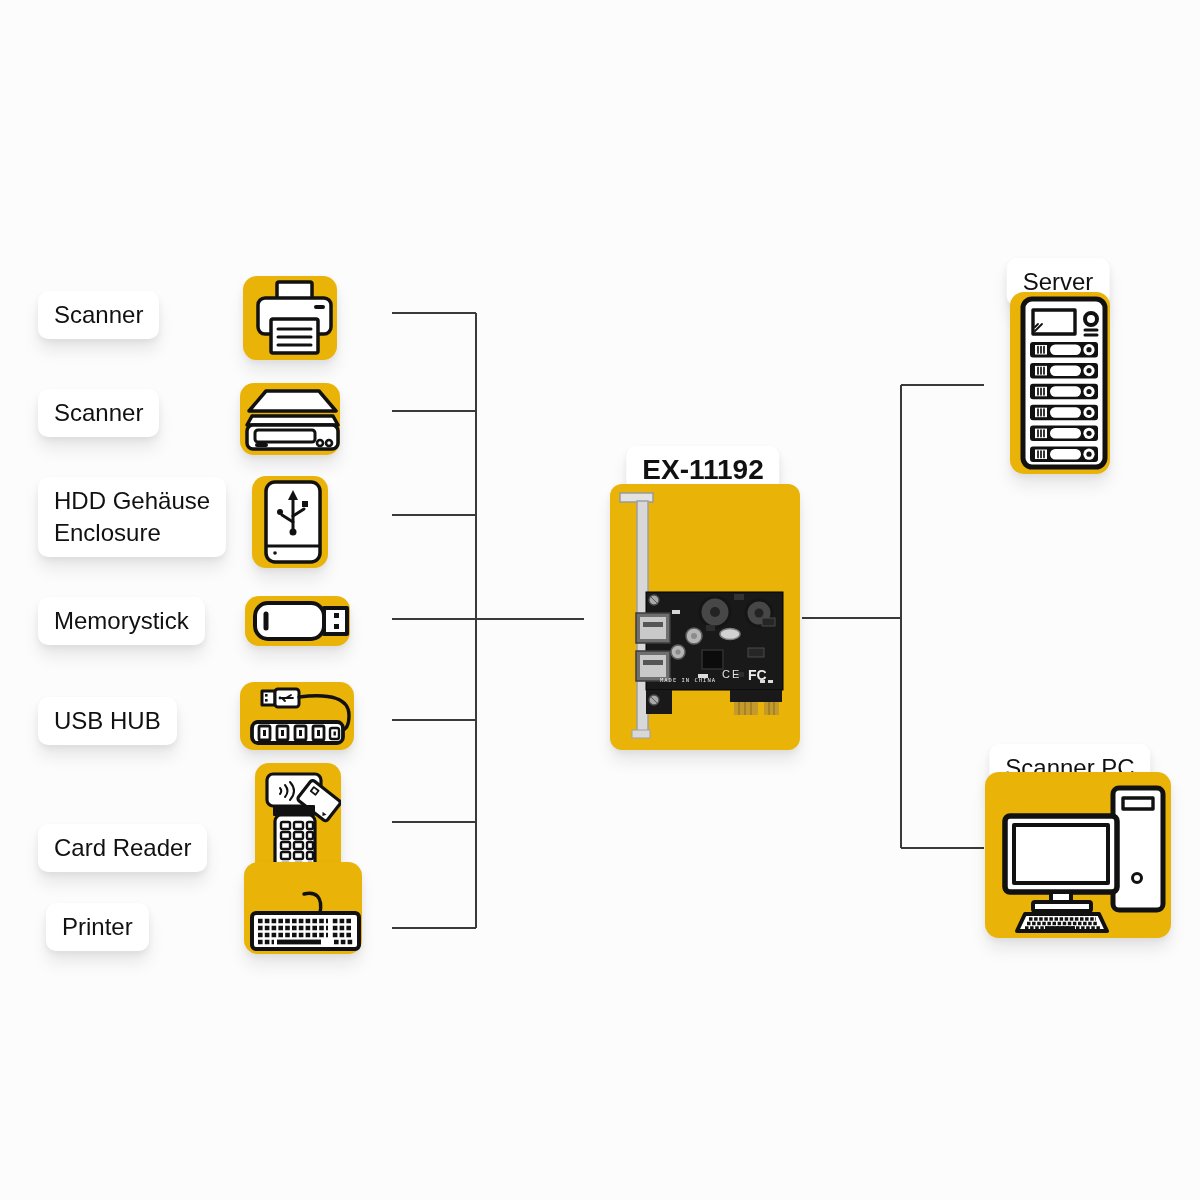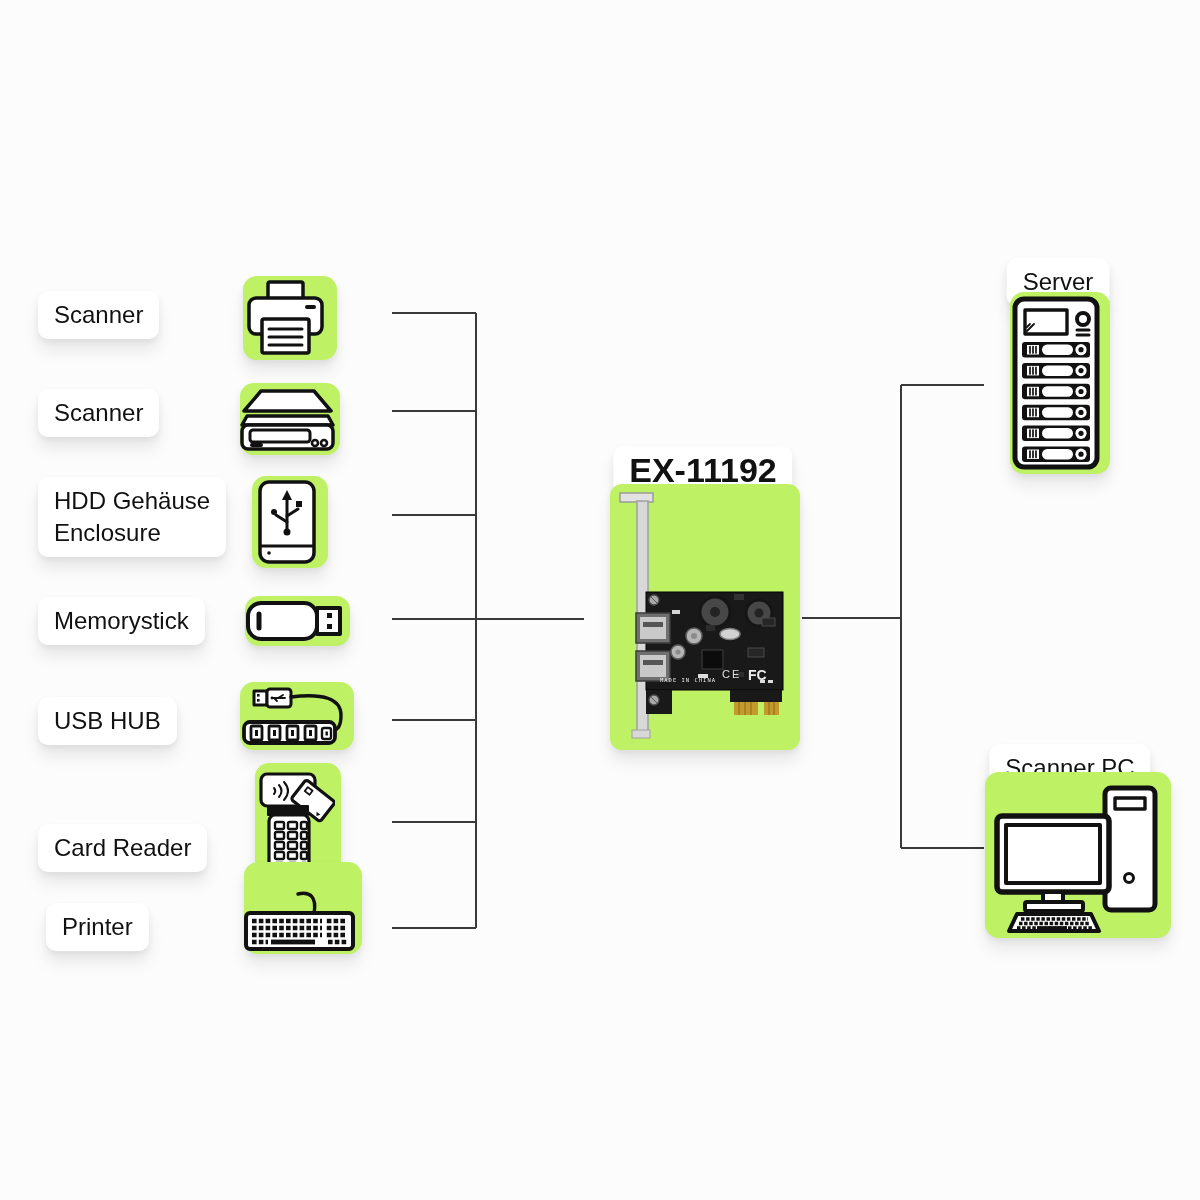--- a/index.html
+++ b/index.html
@@ -16,27 +16,27 @@
   .pill{
     position:absolute;
     background:#fff;
     border-radius:10px;
     padding:8px 16px;
     font-size:24px;
     line-height:32px;
     box-shadow:0 12px 16px rgba(0,0,0,.08), 0 3px 6px rgba(0,0,0,.06);
     white-space:nowrap;
   }
-  .pill.bold{font-weight:bold;font-size:34px;}
+  .pill.bold{font-weight:bold;font-size:28px;}
   .sticker{
     position:absolute;
-    background:#bef264;
+    background:#eab308;
     border-radius:14px;
     box-shadow:0 12px 16px rgba(0,0,0,.08), 0 3px 6px rgba(0,0,0,.06);
-    display:flex;align-items:center;justify-content:flex-start;
+    display:flex;align-items:center;justify-content:flex-end;
   }
   .sticker svg{display:block;}
   .ic{stroke:#111;fill:#fff;stroke-linejoin:round;stroke-linecap:round;}
 </style>
 </head>
 <body>
 
 <div id="canvas">
 
   <svg class="lines" width="1200" height="1200" viewBox="0 0 1200 1200">

